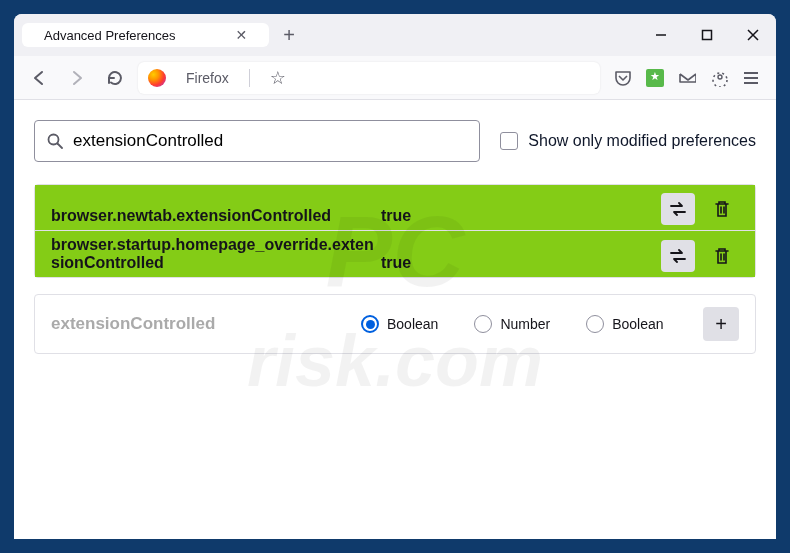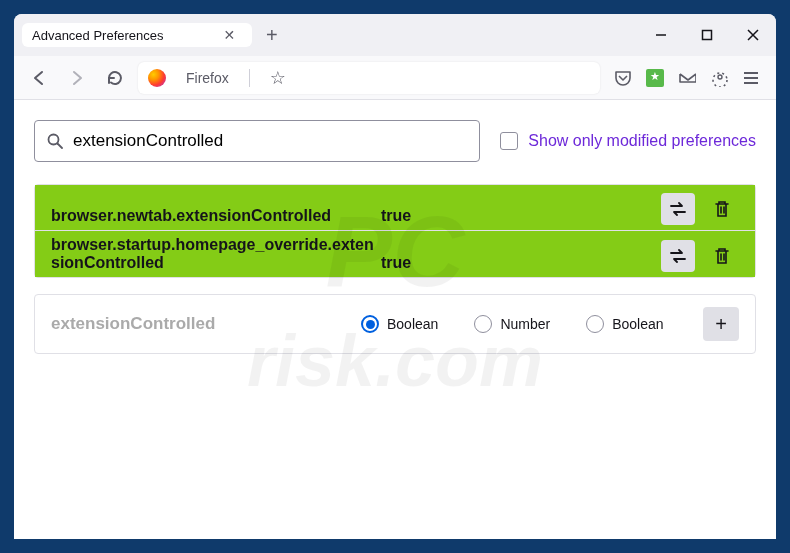--- a/index.html
+++ b/index.html
@@ -41,21 +41,21 @@
       align-items: center;
       background: #f0f0f4;
     }
     .tab {
       background: #fff;
       height: 24px;
       margin-left: 8px;
       border-radius: 6px;
       display: flex;
       align-items: center;
-      padding: 0 10px;
+      padding: 0 22px;
       gap: 60px;
       min-width: 230px;
     }
     .tab-title { font-size: 13px; color: #15141a; }
     .tab-close { font-size: 14px; color: #5b5b66; }
     .newtab { margin-left: 14px; font-size: 20px; color: #5b5b66; }
     .win-controls { margin-left: auto; display: flex; gap: 0; }
     .win-btn { width: 46px; height: 42px; display: flex; align-items: center; justify-content: center; font-size: 14px; }
     .toolbar {
       height: 44px;
@@ -119,21 +119,21 @@
       max-width: 480px;
     }
     .search-ico { color: #5b5b66; margin-right: 10px; }
     .search-input {
       border: none; outline: none;
       font-size: 17px;
       flex: 1;
     }
     .checkbox-row { display: flex; align-items: center; gap: 10px; }
     .checkbox { width: 18px; height: 18px; border: 1px solid #8f8f9d; border-radius: 3px; }
-    .cb-label { font-size: 16px; color: #6d28d9; }
+    .cb-label { font-size: 16px; color: #0f172a; }
     .pref-table {
       border: 1px solid #e0e0e6;
       border-radius: 4px;
       margin-bottom: 16px;
     }
     .pref-row {
       display: flex;
       align-items: flex-end;
       padding: 5px 16px;
       min-height: 46px;

